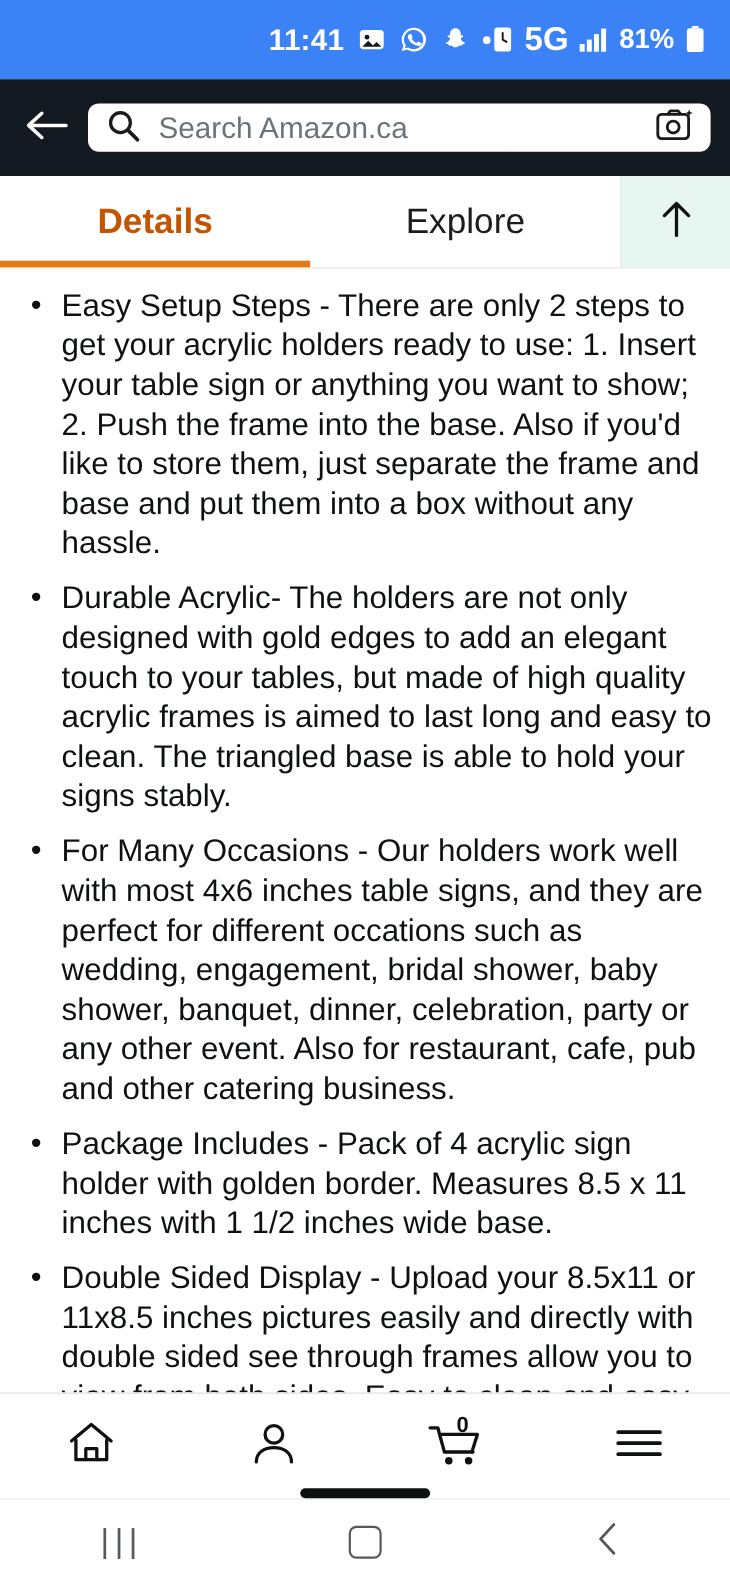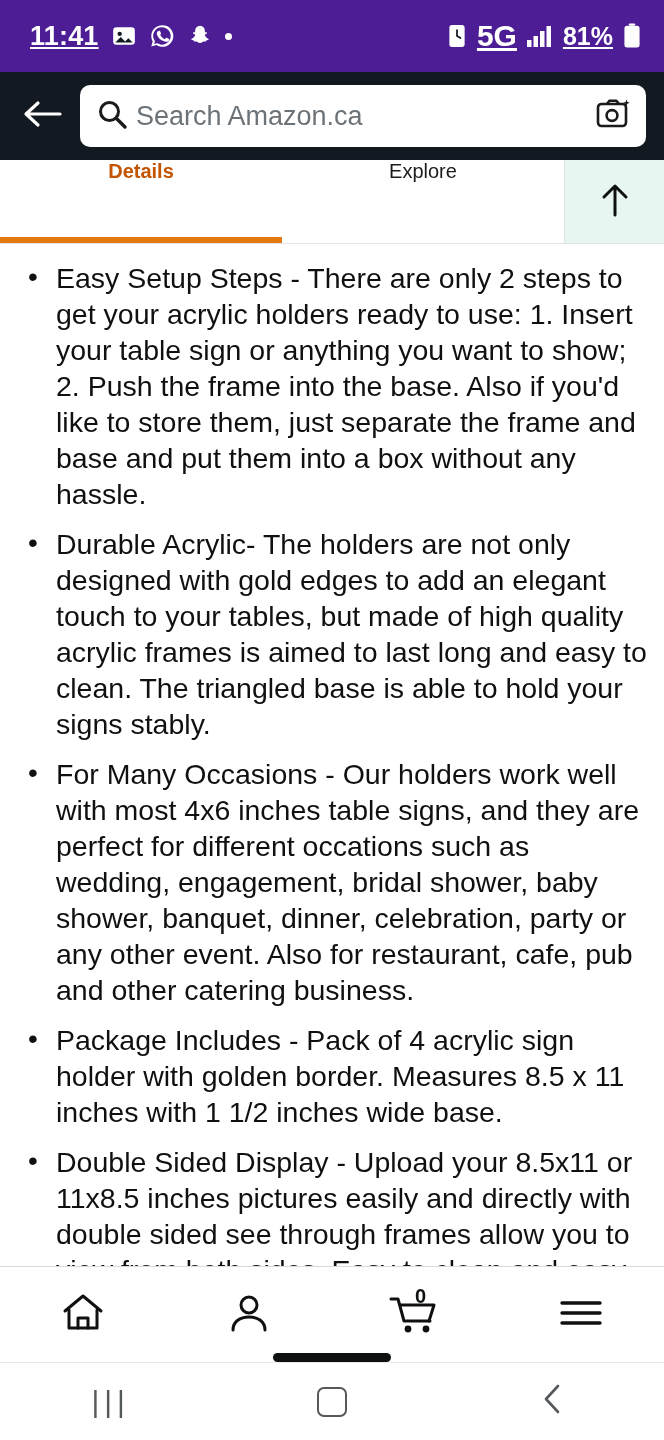--- a/index.html
+++ b/index.html
@@ -15,28 +15,27 @@
     width: 664px;
     height: 1440px;
     display: flex;
     flex-direction: column;
     background: #ffffff;
   }
 
   
   .status-bar {
     height: 72px;
-    background: #4c1d95;
+    background: #3b82f6;
     color: #ffffff;
     display: flex;
     align-items: center;
-    justify-content: space-between;
+    justify-content: flex-end;
     padding: 0 22px 0 30px;
     flex: 0 0 auto;
-    text-decoration: underline;
   }
   .status-left {
     display: flex;
     align-items: center;
     gap: 12px;
   }
   .status-time {
     font-size: 27px;
     font-weight: 700;
     letter-spacing: 0.2px;
@@ -70,27 +69,27 @@
     gap: 10px;
     flex: 0 0 auto;
   }
   .back-btn {
     width: 56px; height: 56px;
     display: flex; align-items: center; justify-content: center;
     flex: 0 0 auto;
   }
   .search-box {
     flex: 1 1 auto;
-    height: 62px;
+    height: 44px;
     background: #ffffff;
     border-radius: 10px;
     display: flex;
     align-items: center;
     padding: 0 14px 0 16px;
-    gap: 8px;
+    gap: 16px;
   }
   .search-placeholder {
     flex: 1 1 auto;
     font-size: 27px;
     color: #6c7378;
     white-space: nowrap;
     overflow: hidden;
   }
 
   
@@ -98,23 +97,23 @@
     display: flex;
     align-items: stretch;
     height: 84px;
     background: #ffffff;
     border-bottom: 1px solid #e2e4e6;
     flex: 0 0 auto;
   }
   .tab {
     flex: 1 1 0;
     display: flex;
-    align-items: flex-start;
+    align-items: center;
     justify-content: center;
-    font-size: 20px;
+    font-size: 32px;
     color: #1c1c1c;
     position: relative;
   }
   .tab.active {
     color: #c45500;
     font-weight: 700;
   }
   .tab.active::after {
     content: "";
     position: absolute;

